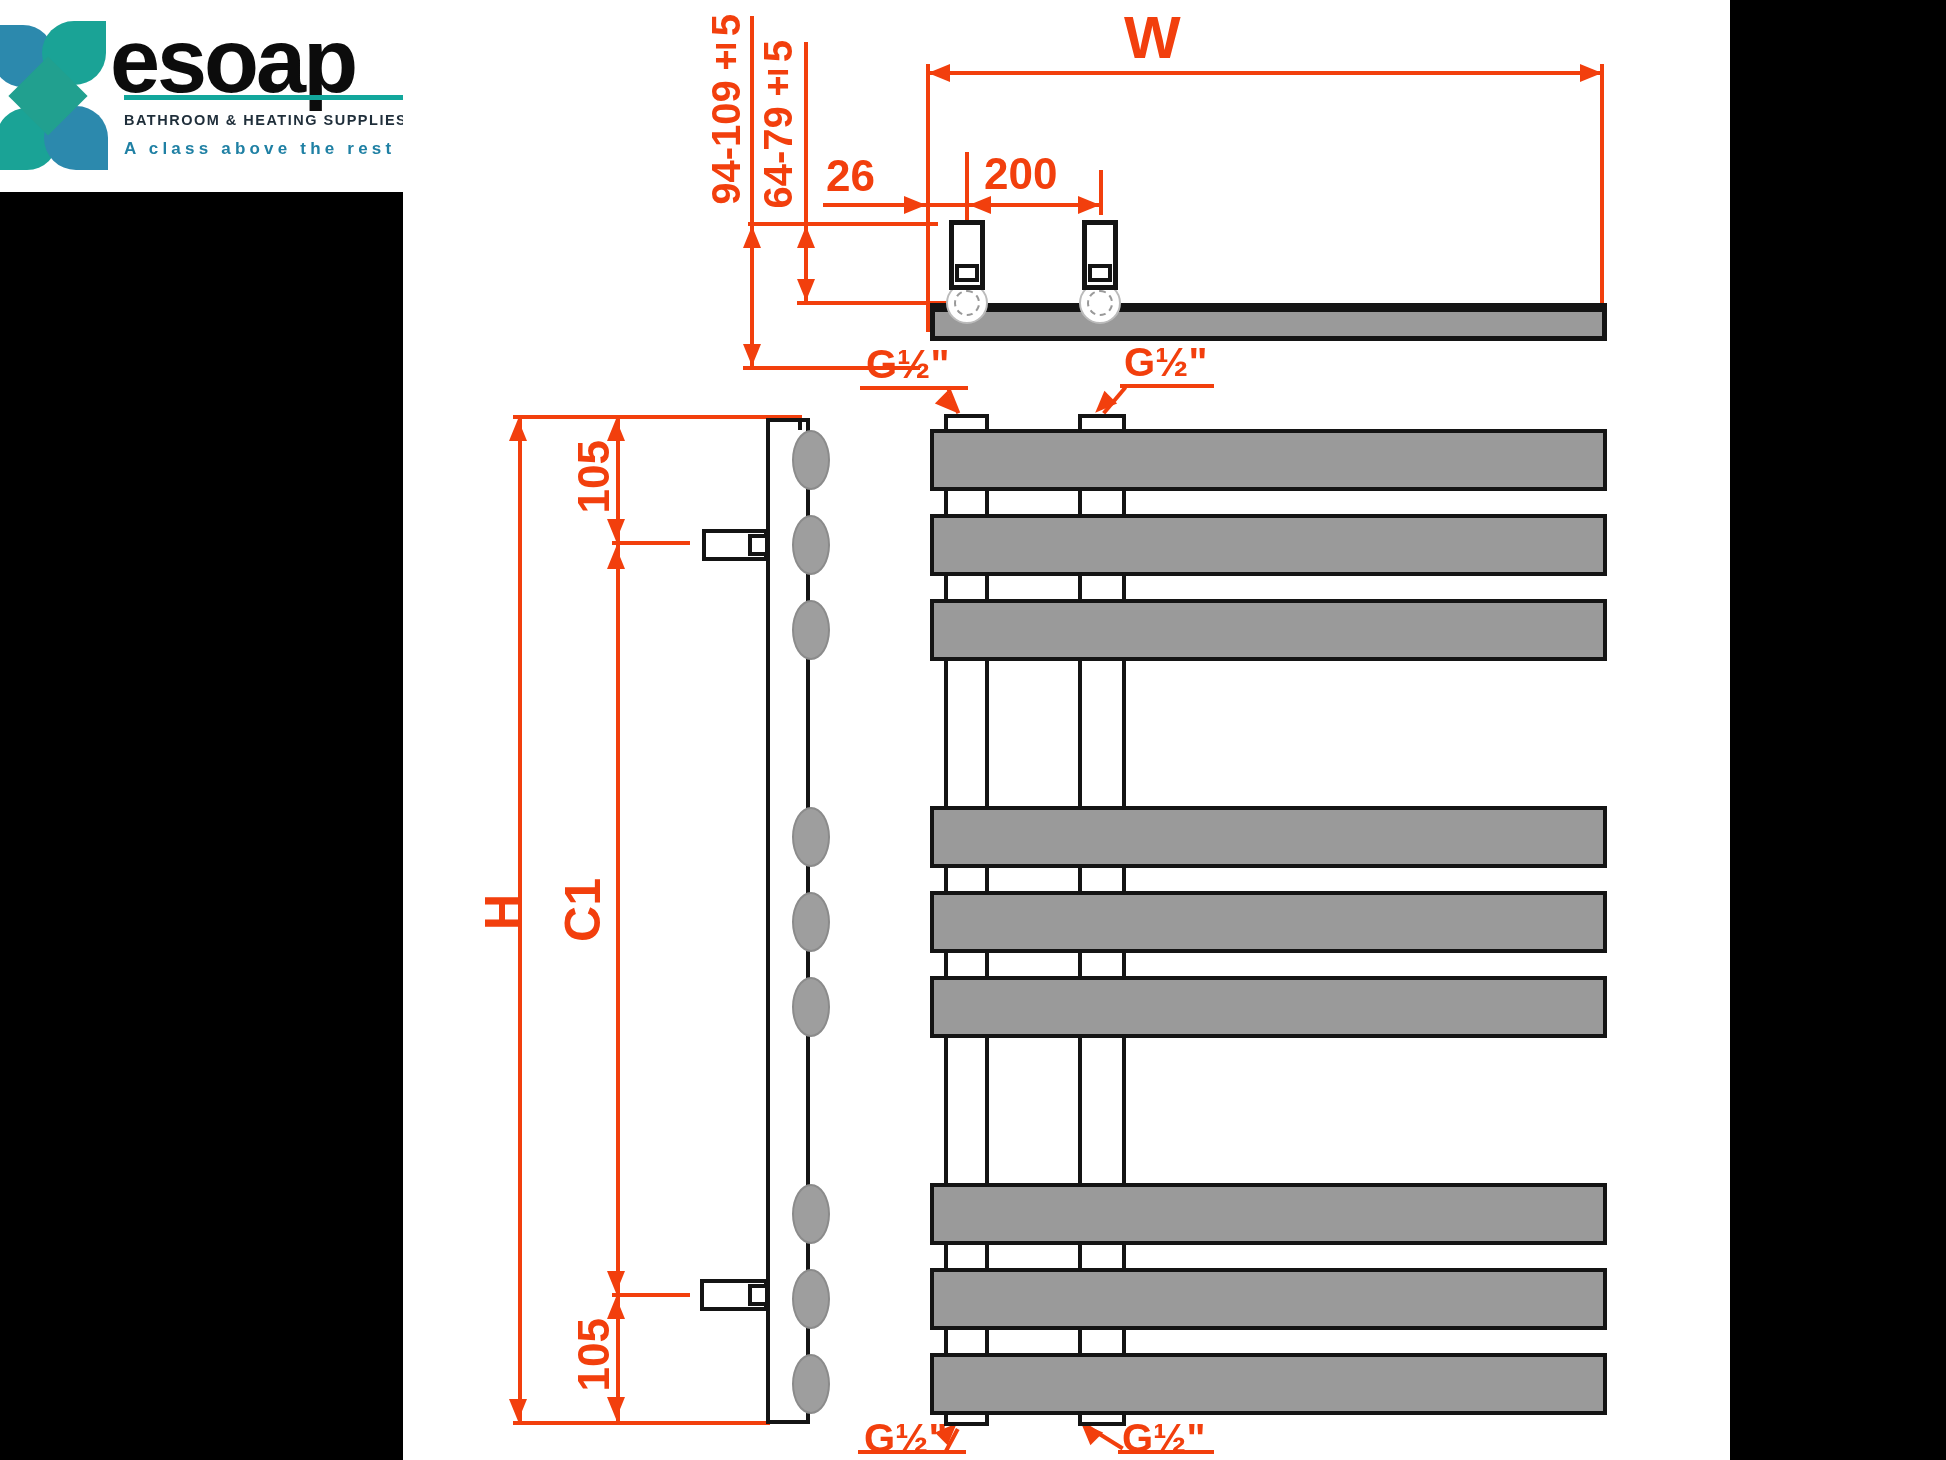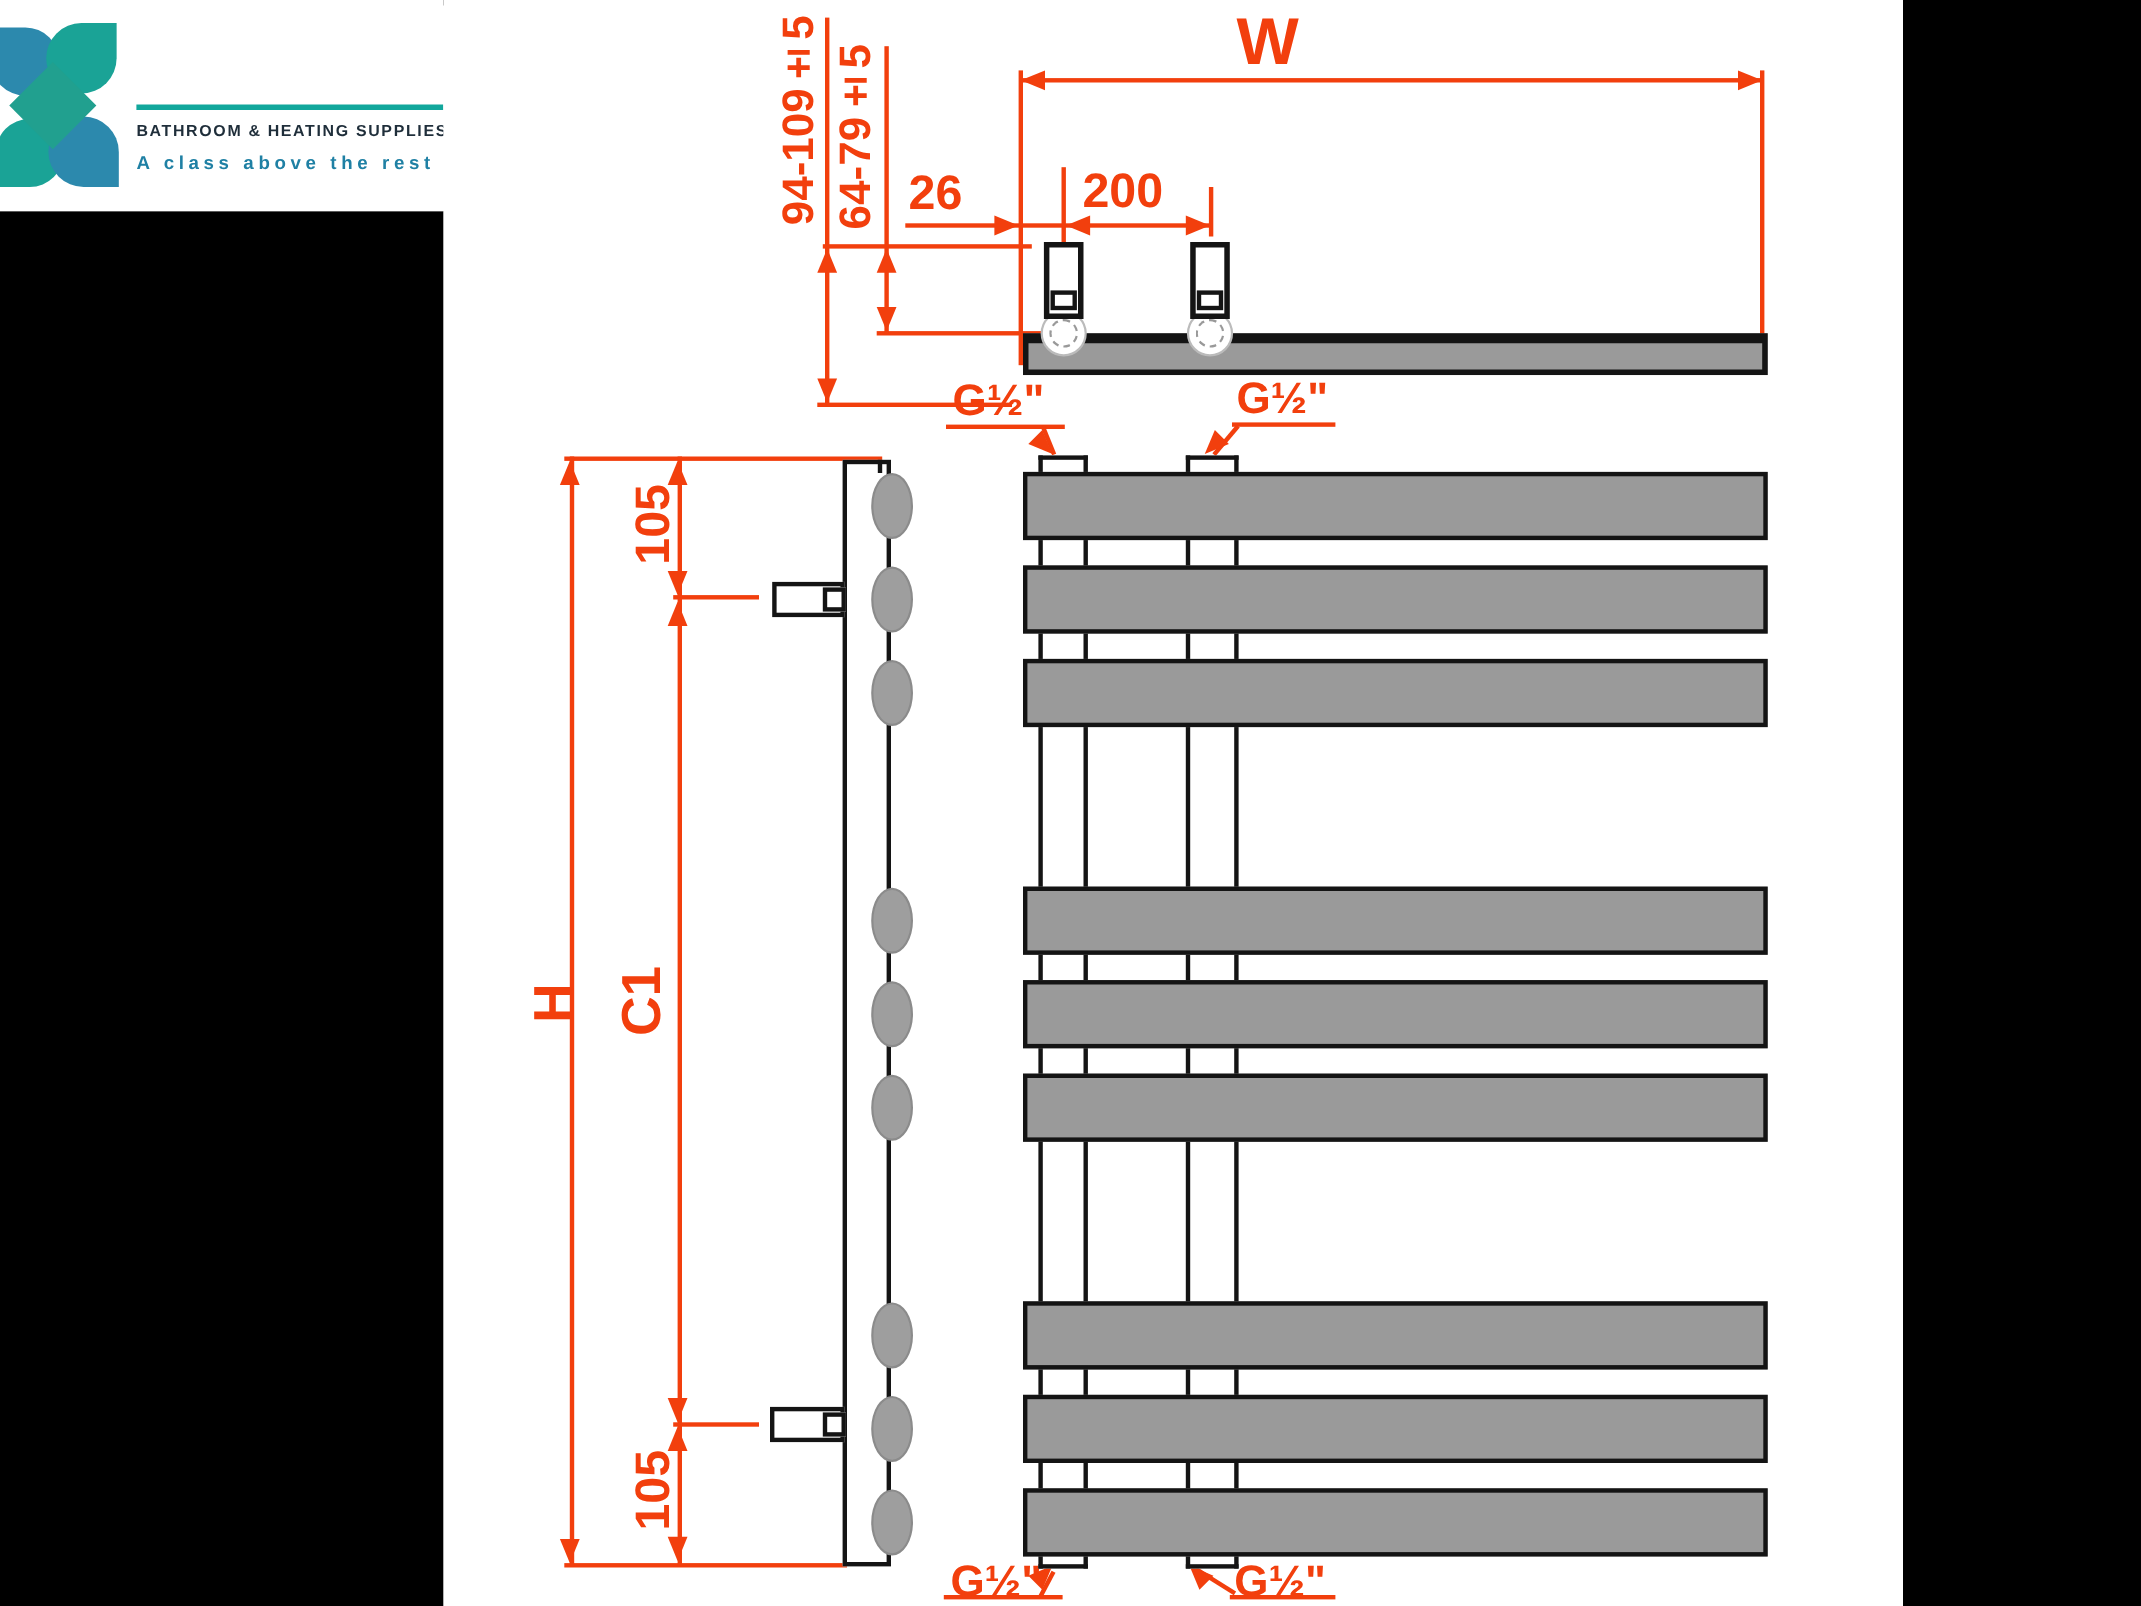--- a/index.html
+++ b/index.html
@@ -52,20 +52,21 @@
   <div class="matte" style="left:0;top:0;width:403px;height:5px;"></div>
 
   <div class="logo-box">
     <div>
       <div class="leaf" style="left:-8px;top:25px;width:62px;height:62px;background:var(--blue);border-radius:0 50% 50% 50%;"></div>
       <div class="leaf" style="left:42px;top:21px;width:64px;height:64px;background:var(--teal);border-radius:50% 0 50% 50%;"></div>
       <div class="leaf" style="left:-4px;top:108px;width:62px;height:62px;background:var(--teal);border-radius:50% 50% 50% 0;"></div>
       <div class="leaf" style="left:44px;top:106px;width:64px;height:64px;background:var(--blue);border-radius:50% 50% 0 50%;"></div>
       <div class="leaf" style="left:20px;top:68px;width:56px;height:56px;background:#21a08f;transform:rotate(45deg);"></div>
     </div>
+    <div class="brand-name">esoap</div>
     <div class="brand-rule"></div>
     <div class="brand-sub">BATHROOM &amp; HEATING SUPPLIES</div>
     <div class="brand-tag">A class above the rest</div>
   </div>
 
   <div class="abs" style="left:930px;top:303px;width:677px;height:38px;background:var(--gray);border:5px solid var(--ink);border-top-width:9px;z-index:1;"></div>
 
   <div class="abs" style="left:946px;top:282px;width:42px;height:42px;background:#fff;border:2px solid #bbb;border-radius:50%;z-index:2;"></div>
   <div class="abs" style="left:1079px;top:282px;width:42px;height:42px;background:#fff;border:2px solid #bbb;border-radius:50%;z-index:2;"></div>
 

